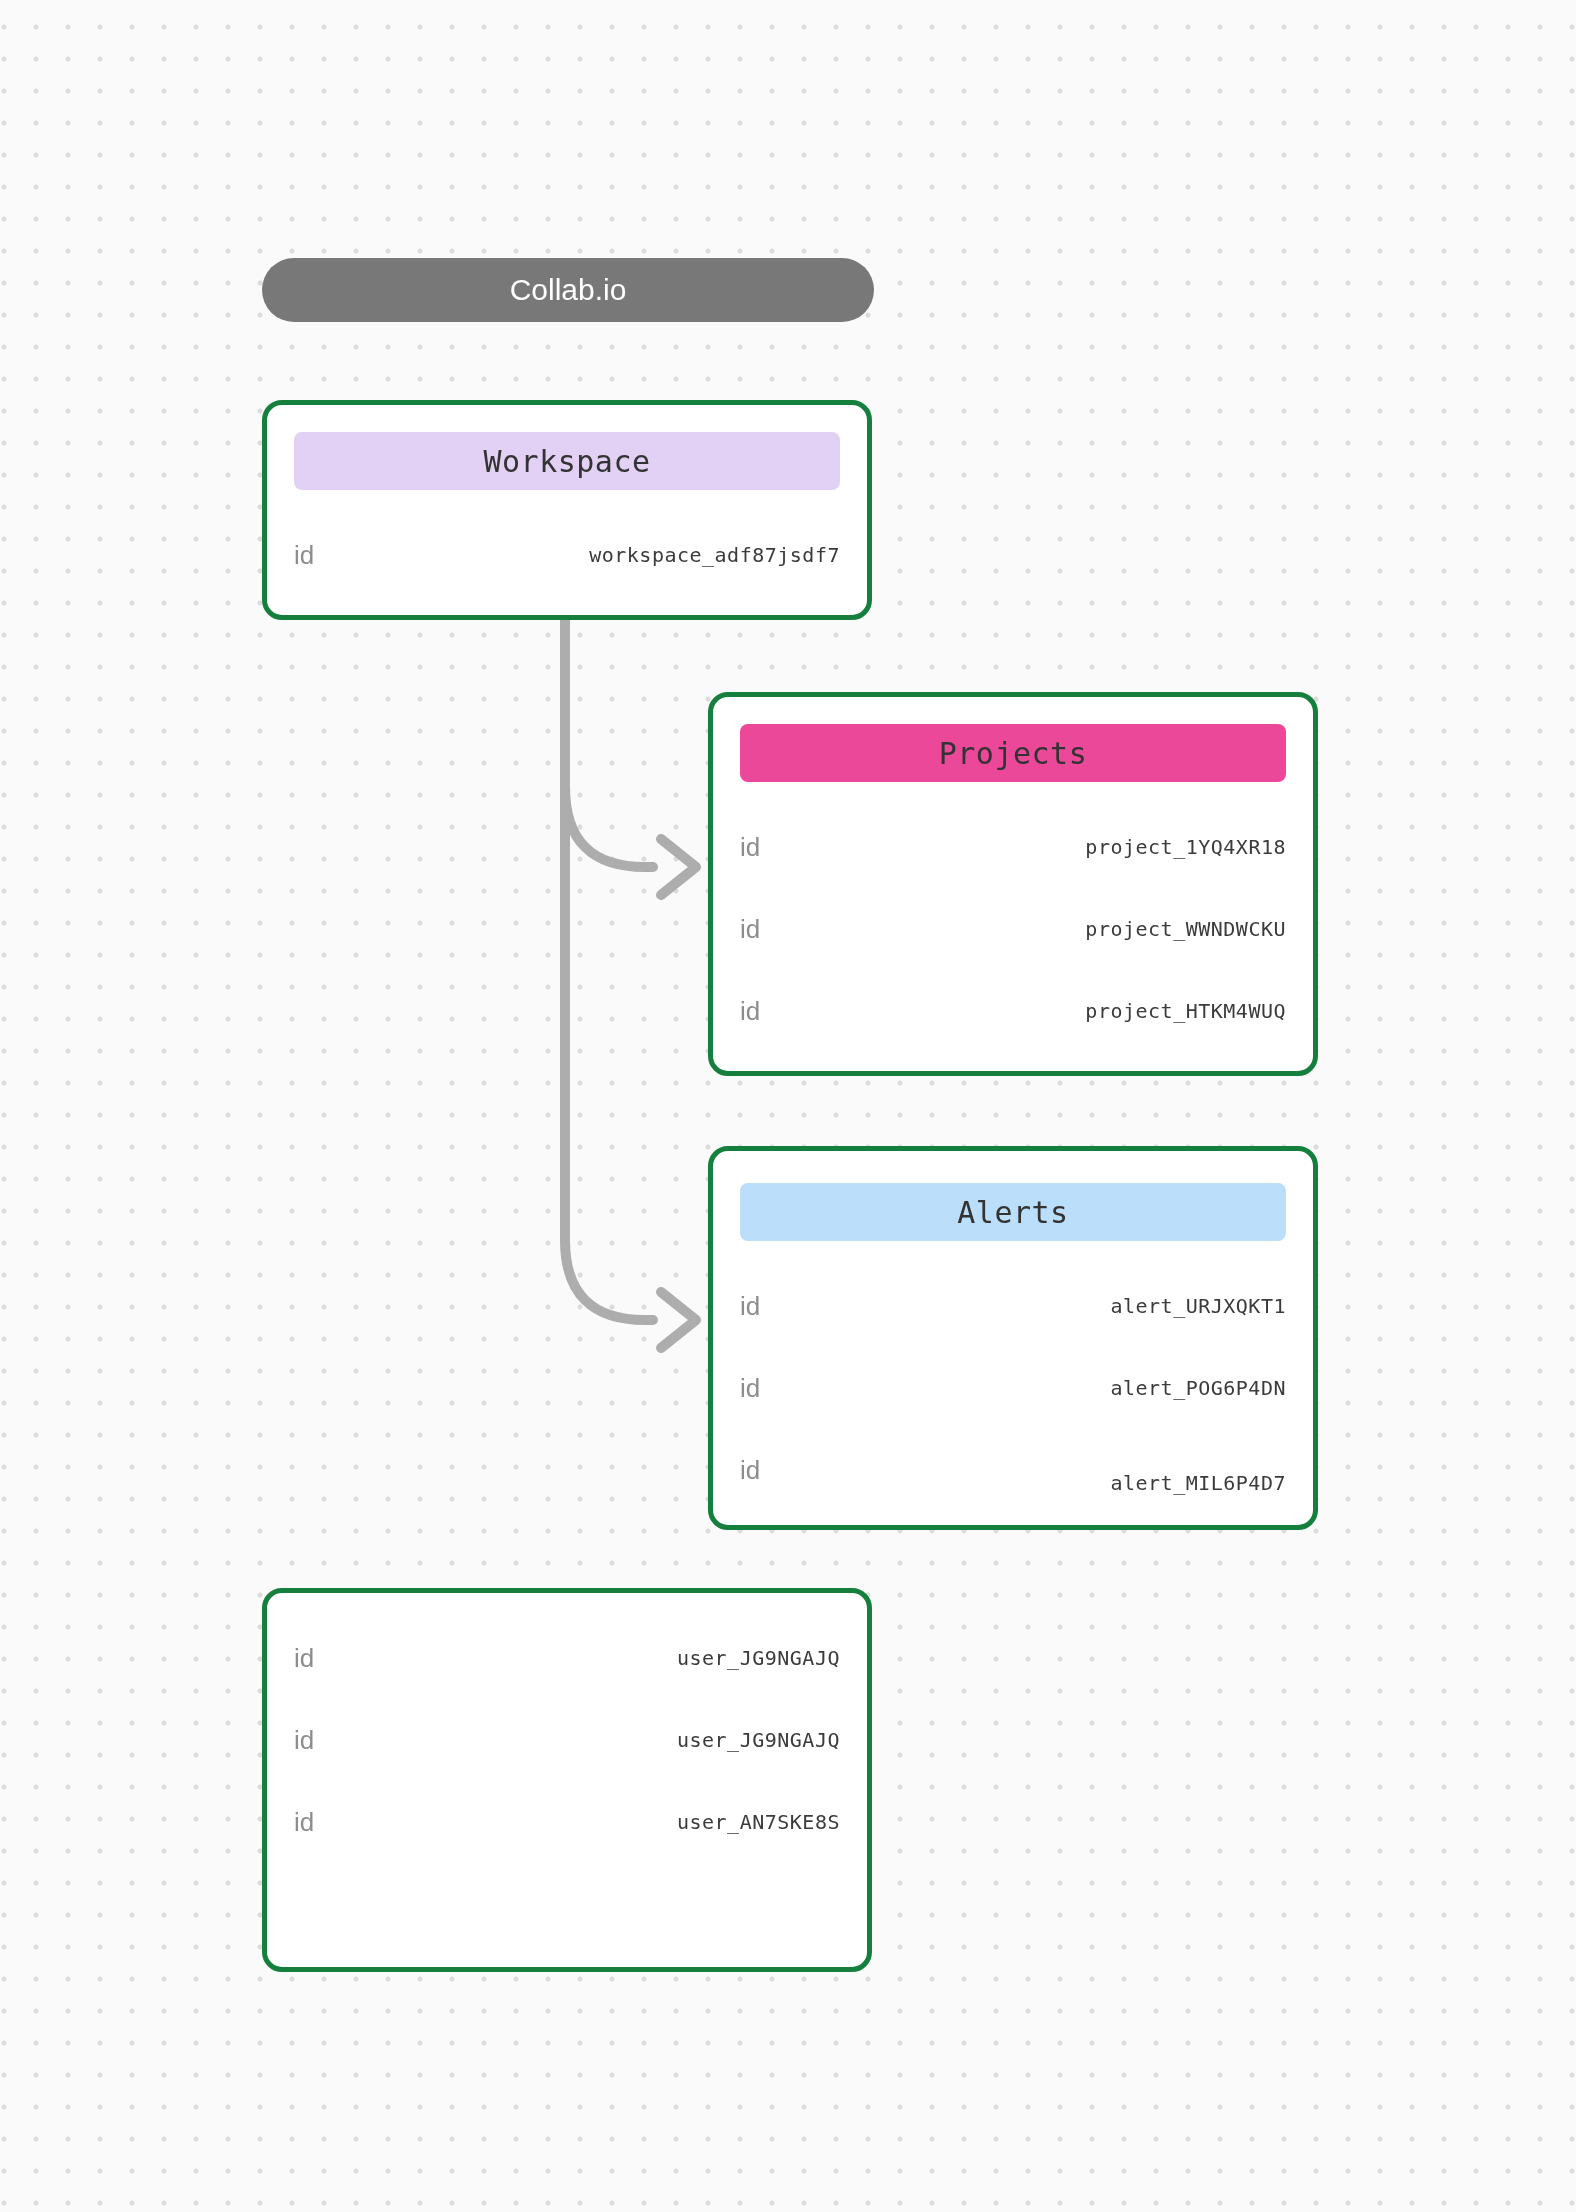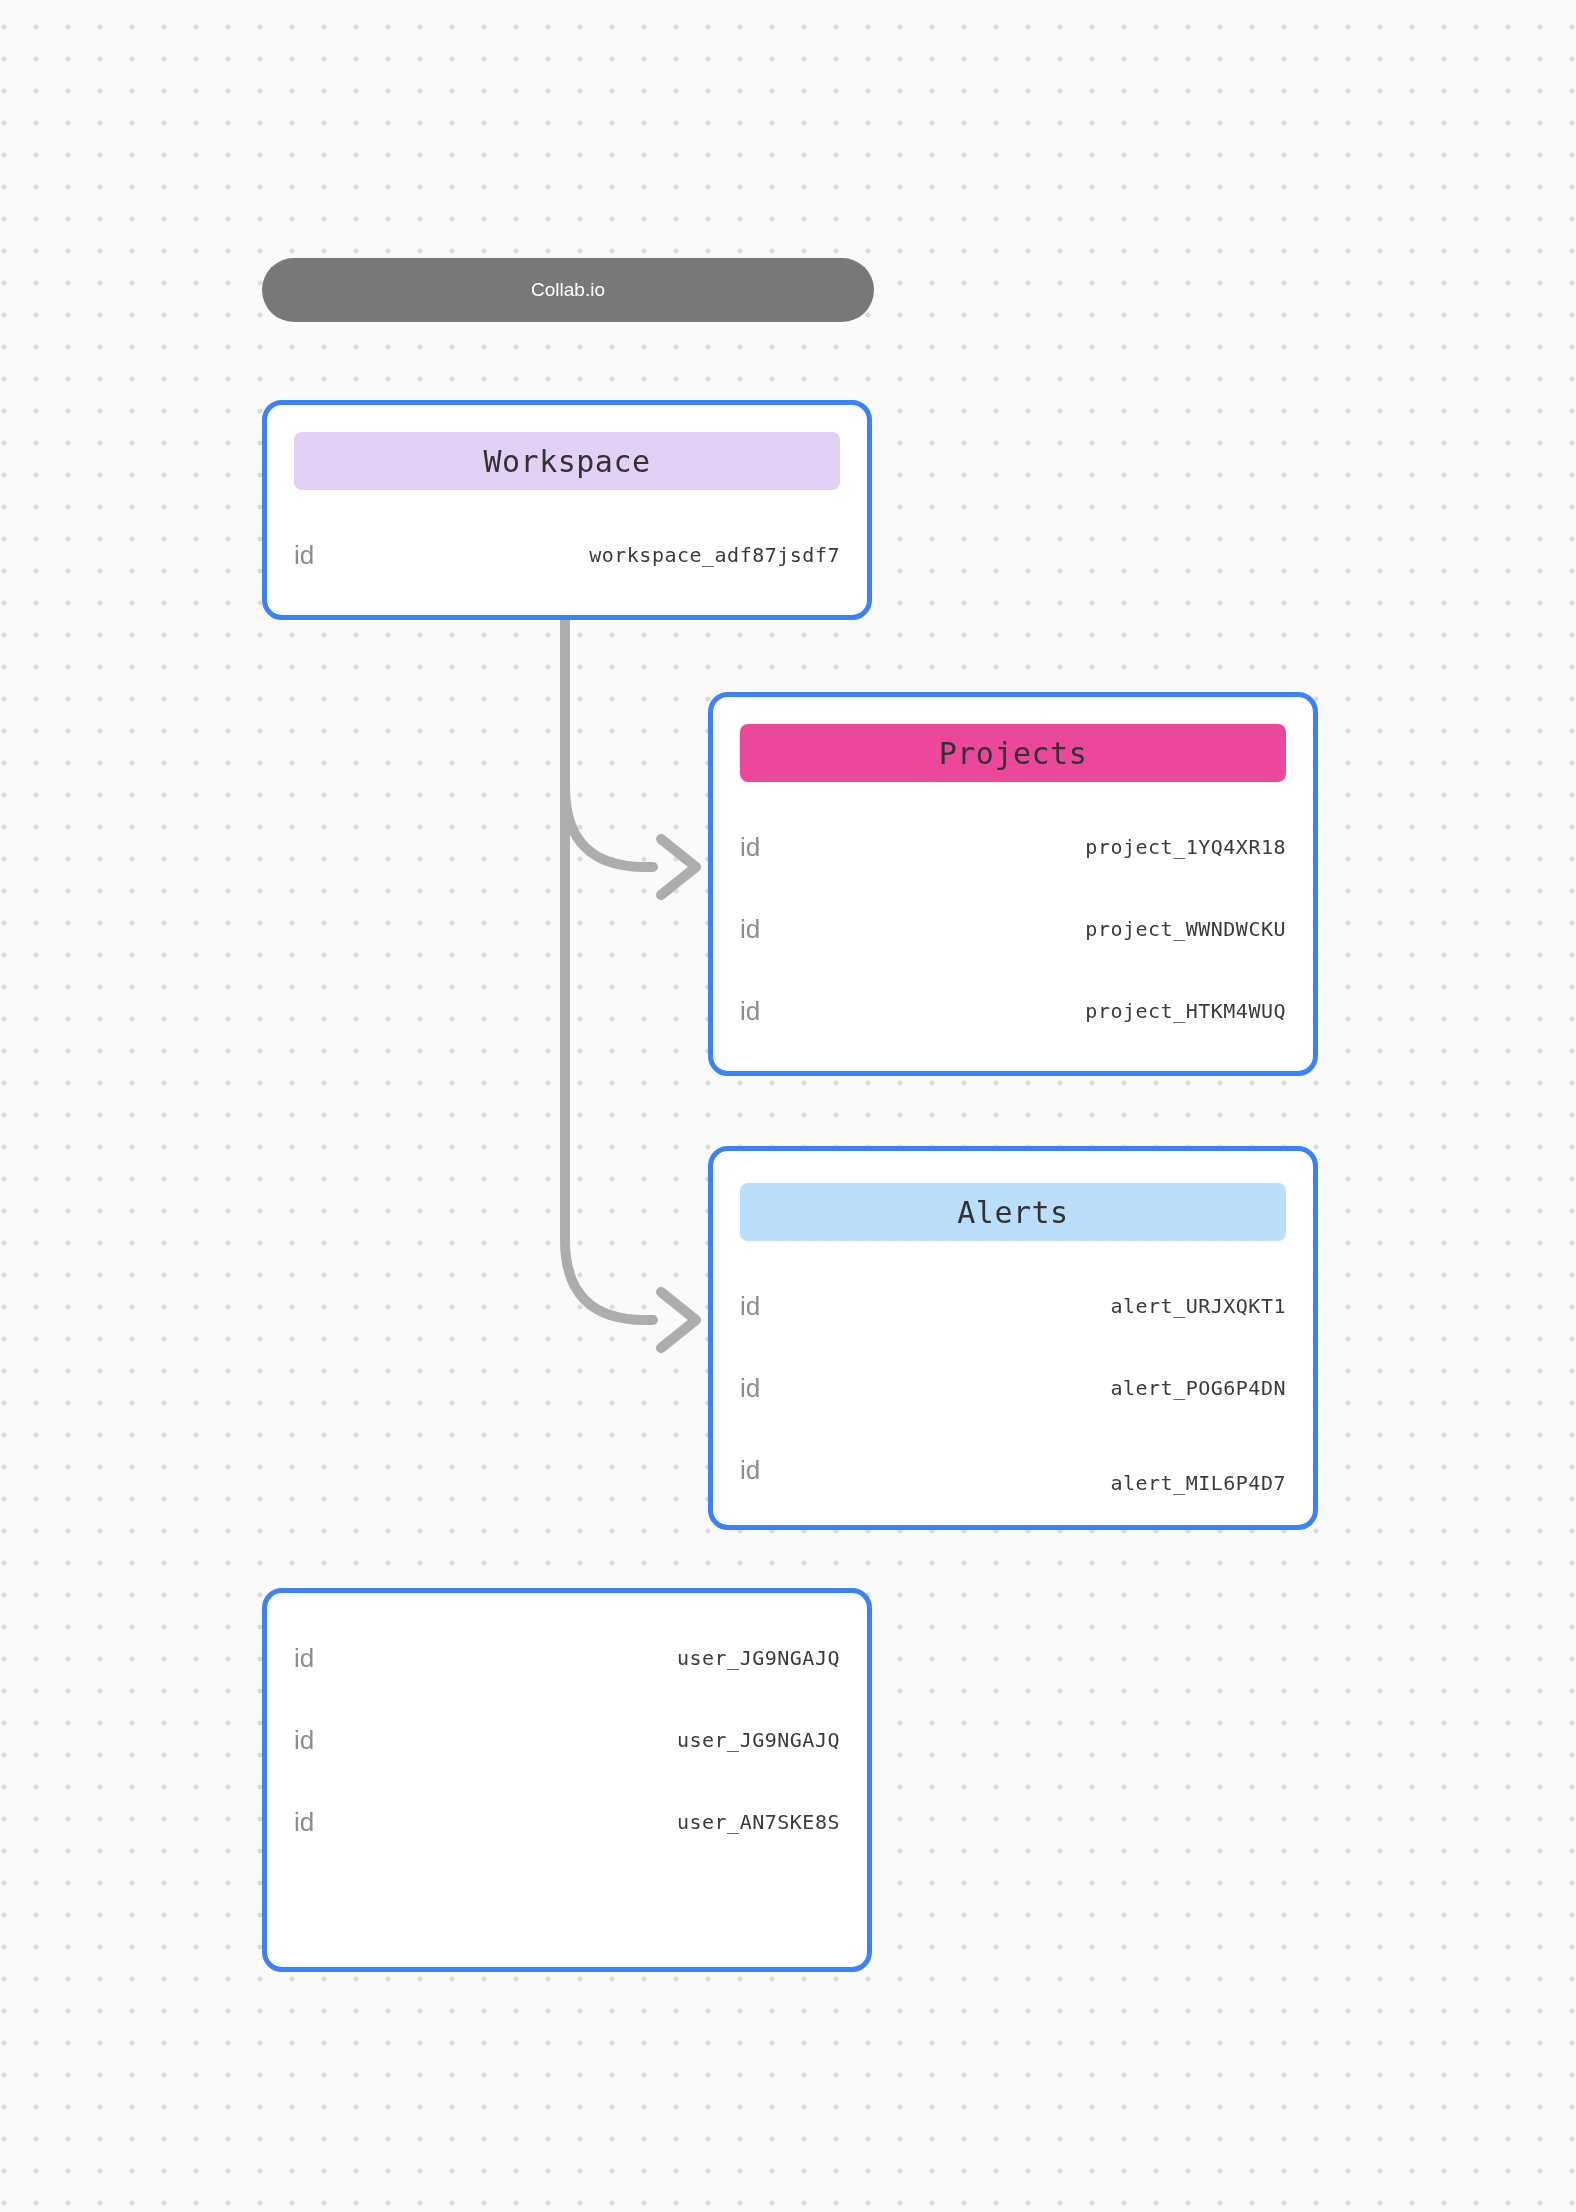--- a/index.html
+++ b/index.html
@@ -11,27 +11,27 @@
     background-size:32px 32px;
     background-position:20px 11px;
     position:relative;overflow:hidden;
   }
   .canvas{position:absolute;inset:0;width:1576px;height:2212px;}
 
   .title-pill{
     position:absolute;left:262px;top:258px;width:612px;height:64px;
     background:#787878;border-radius:32px;
     display:flex;align-items:center;justify-content:center;
-    color:#ffffff;font-size:19px;font-weight:400;
+    color:#ffffff;font-size:30px;font-weight:400;
     box-sizing:border-box;
   }
 
   .entity{
     position:absolute;width:610px;box-sizing:border-box;
-    background:#ffffff;border:5px solid #3b82f6;border-radius:20px;
+    background:#ffffff;border:5px solid #15803d;border-radius:20px;
     padding:0 27px;
   }
   .entity-header{
     margin-top:27px;height:58px;border-radius:8px;
     display:flex;align-items:center;justify-content:center;
     font-family:"DejaVu Sans Mono",monospace;
     font-size:30px;font-weight:500;color:#333333;letter-spacing:0.5px;
   }
   .entity-rows{margin-top:24px;}
   .entity-row{

